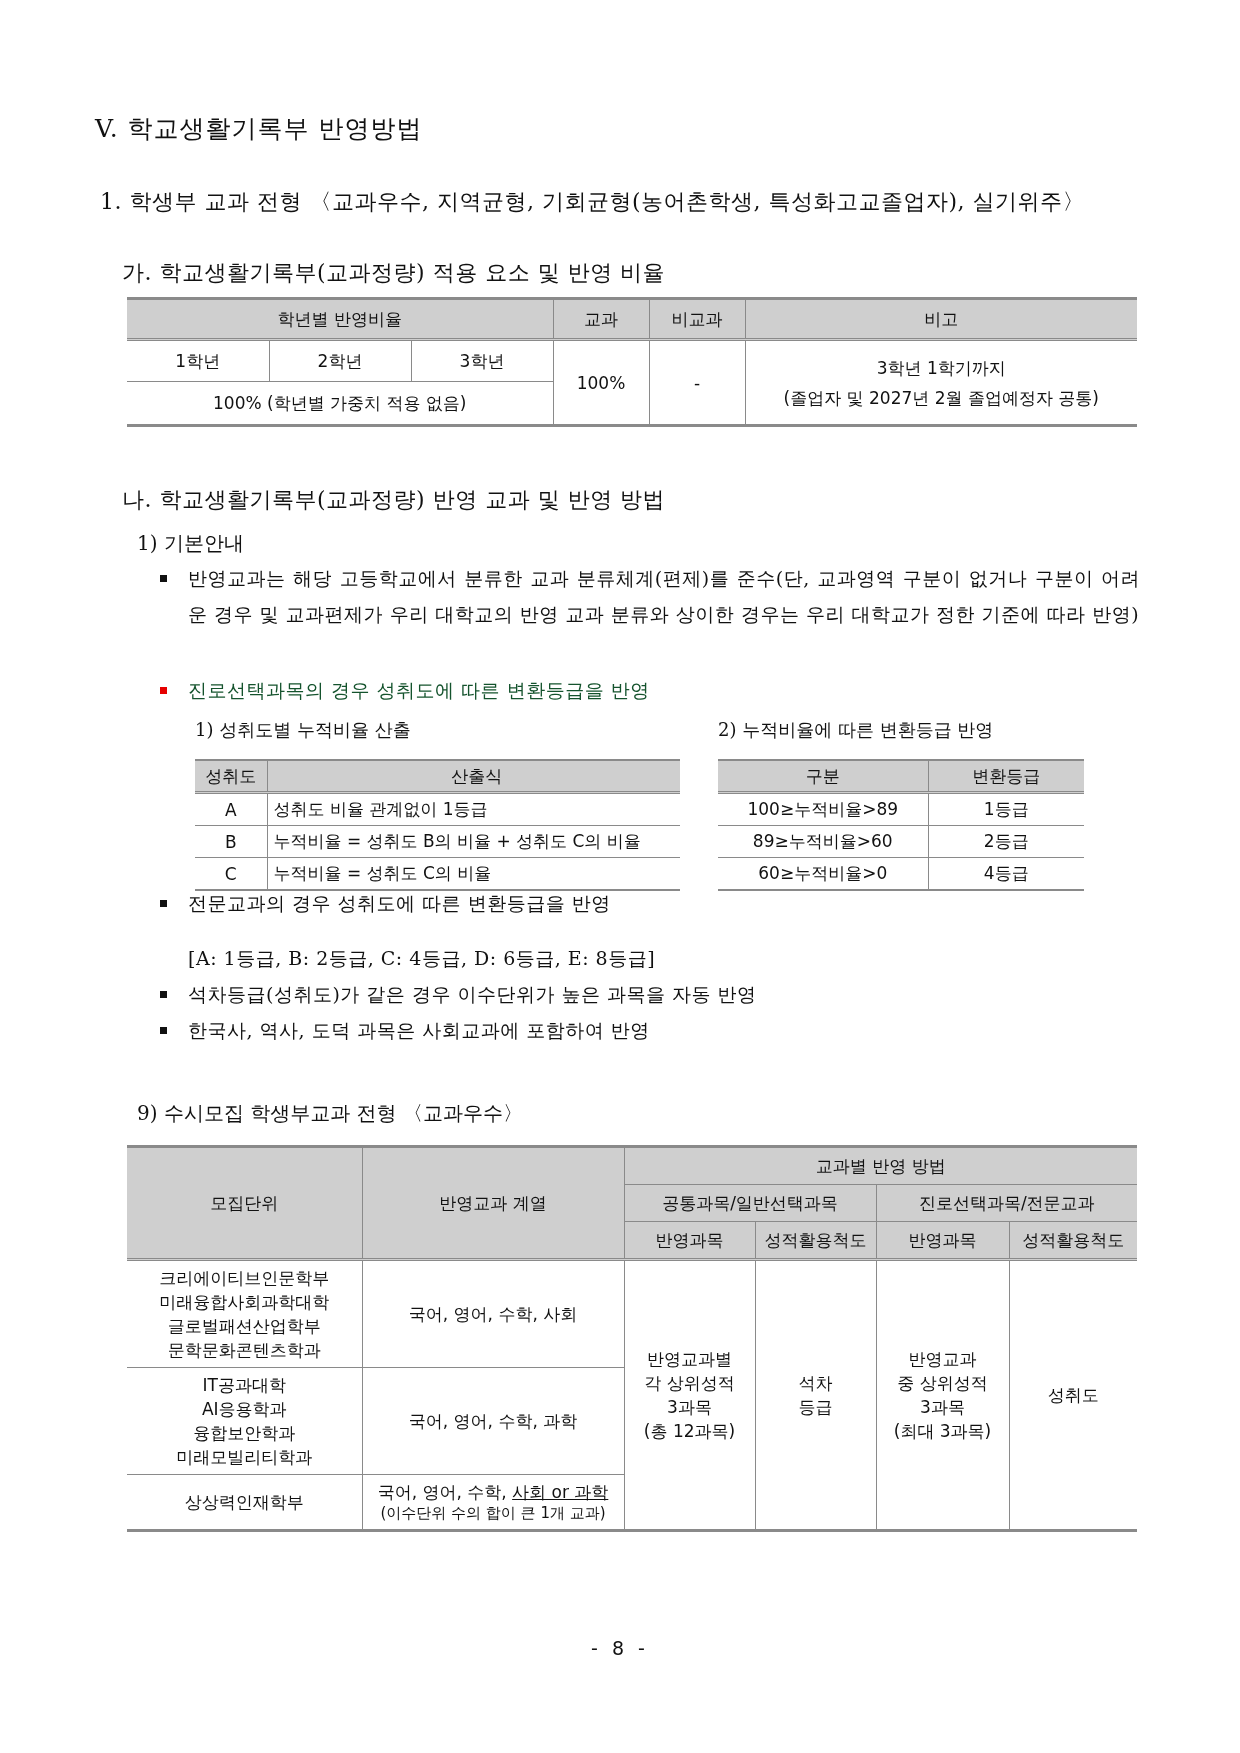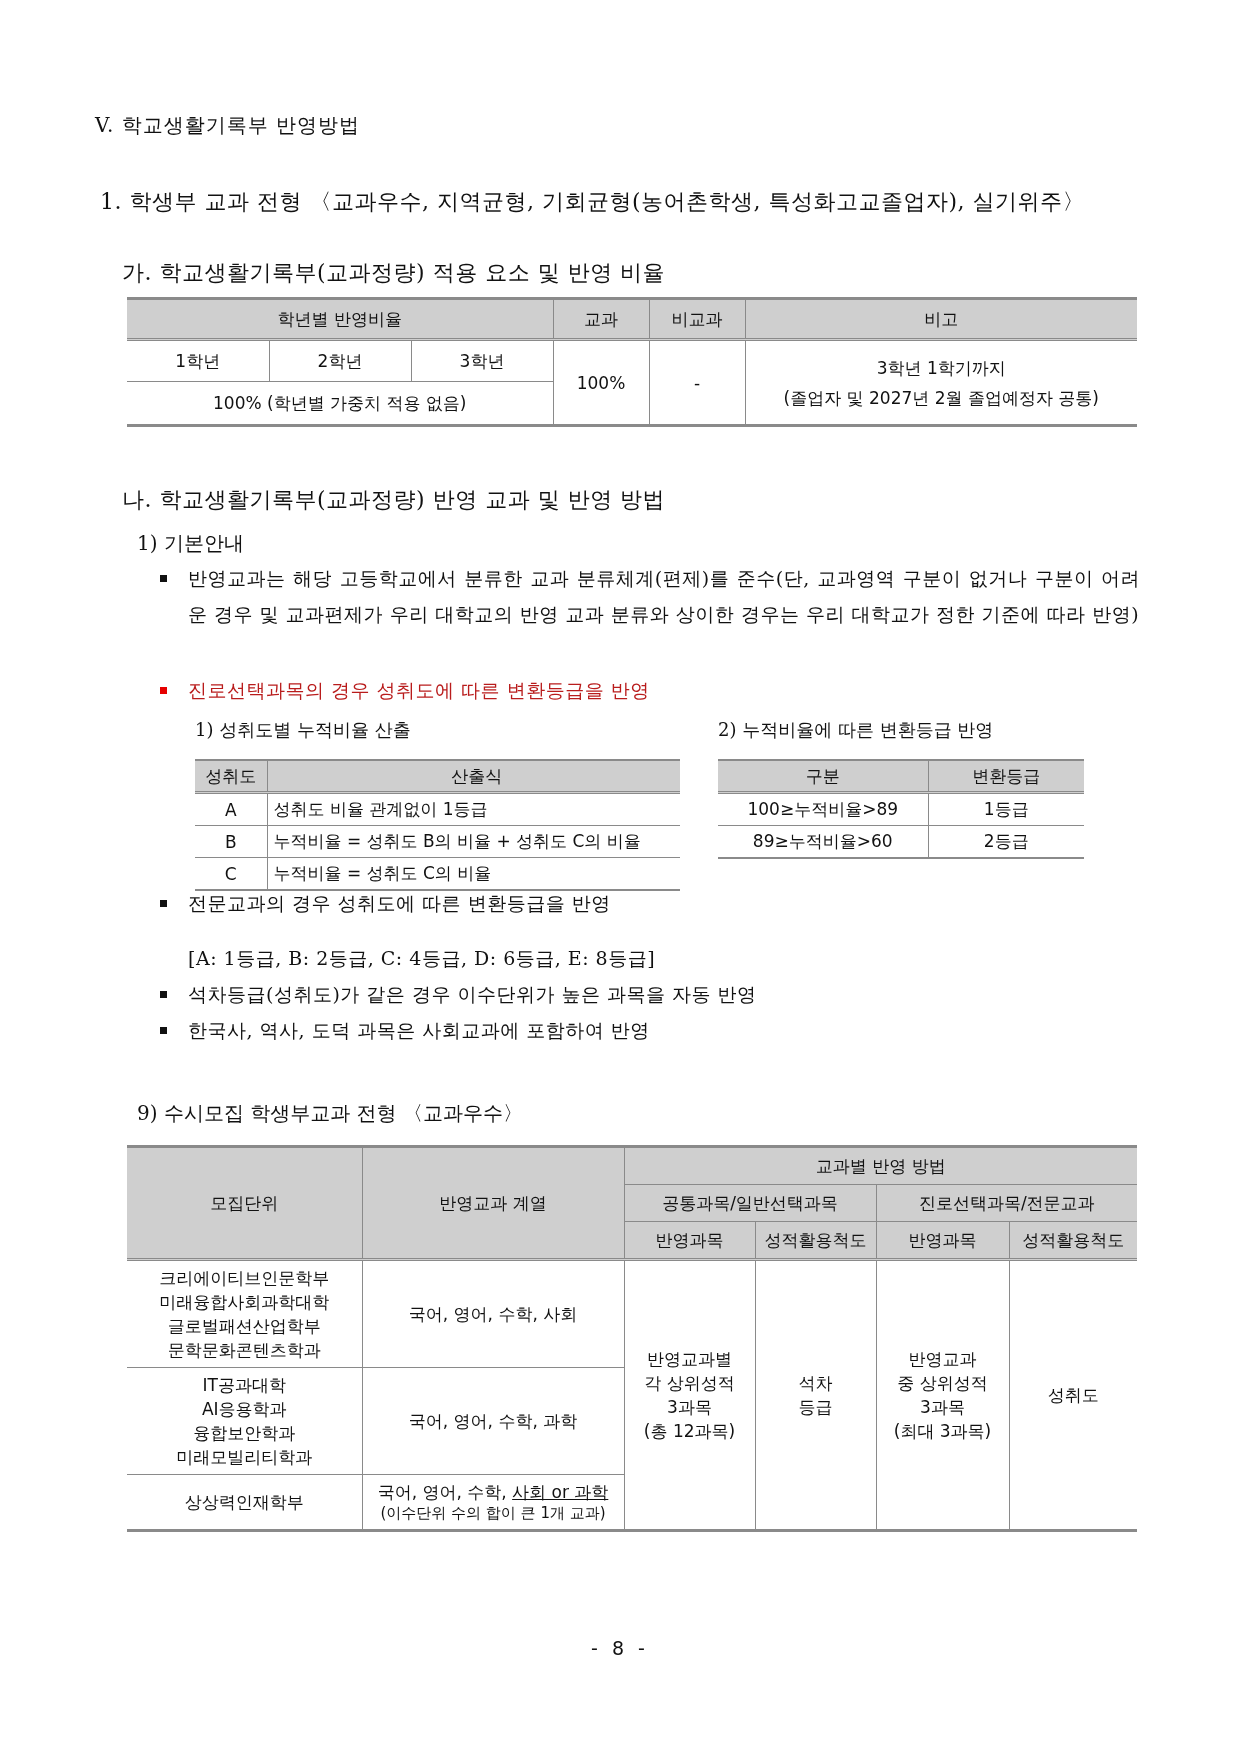--- a/index.html
+++ b/index.html
@@ -2,32 +2,32 @@
 <html><head>
 <meta charset="utf-8">
 <style>
   html, body { margin: 0; padding: 0; background: #ffffff; }
   body {
     width: 1240px; height: 1753px; position: relative; overflow: hidden;
     font-family: "DejaVu Serif", "Liberation Serif", serif;
     color: #111;
   }
   .abs { position: absolute; }
-  .h-main { left: 95px; top: 112px; font-size: 20px; letter-spacing: 1px; }
+  .h-main { left: 95px; top: 112px; font-size: 25px; letter-spacing: 1px; }
   .h-1 { left: 100px; top: 187px; font-size: 22px; letter-spacing: 0.5px; }
   .h-ga { left: 122px; top: 258px; font-size: 22px; letter-spacing: 0.5px; }
   .h-na { left: 122px; top: 485px; font-size: 22px; letter-spacing: 0.5px; }
   .h-basic { left: 137px; top: 530px; font-size: 20px; }
   .h-susi { left: 137px; top: 1100px; font-size: 20px; }
 
   .bullet-row { position: absolute; left: 160px; font-size: 19px; line-height: 36px; width: 980px; letter-spacing: 0.5px; }
   .bullet-row .sq { position: absolute; left: 0; top: 15px; width: 7px; height: 7px; background: #111; }
   .bullet-row .txt { margin-left: 28px; display: block; text-align: justify; }
   .bullet-row.red .sq { background: #e60000; }
-  .bullet-row.red .txt { color: #b91c1c; }
+  .bullet-row.red .txt { color: #14532d; }
 
   .sub-h { position: absolute; font-size: 18px; }
 
   table { border-collapse: collapse; position: absolute; font-family: "DejaVu Sans", "Liberation Sans", sans-serif; }
   td, th { font-weight: normal; text-align: center; vertical-align: middle; padding: 0; }
   .grey { background: #cfcfcf; }
 
   
   #t1 { left: 127px; top: 297px; width: 1010px; font-size: 17px; border-top: 3px solid #8a8a8a; border-bottom: 3px solid #8a8a8a; }
   #t1 th { height: 38px; border-bottom: 3px double #8a8a8a; }
@@ -154,20 +154,24 @@
     <th class="grey">변환등급</th>
   </tr>
   <tr>
     <td style="border-top:none;">100≥누적비율&gt;89</td>
     <td style="border-top:none;">1등급</td>
   </tr>
   <tr>
     <td>89≥누적비율&gt;60</td>
     <td>2등급</td>
   </tr>
+  <tr>
+    <td>60≥누적비율&gt;0</td>
+    <td>4등급</td>
+  </tr>
 </tbody>
   </table>
 
 <div class="bullet-row" style="top:885px;">
   <span class="sq"></span>
   <span class="txt">전문교과의 경우 성취도에 따른 변환등급을 반영</span>
 </div>
 <div class="bullet-row" style="top:940px;">
   <span class="txt">[A: 1등급, B: 2등급, C: 4등급, D: 6등급, E: 8등급]</span>
 </div>

